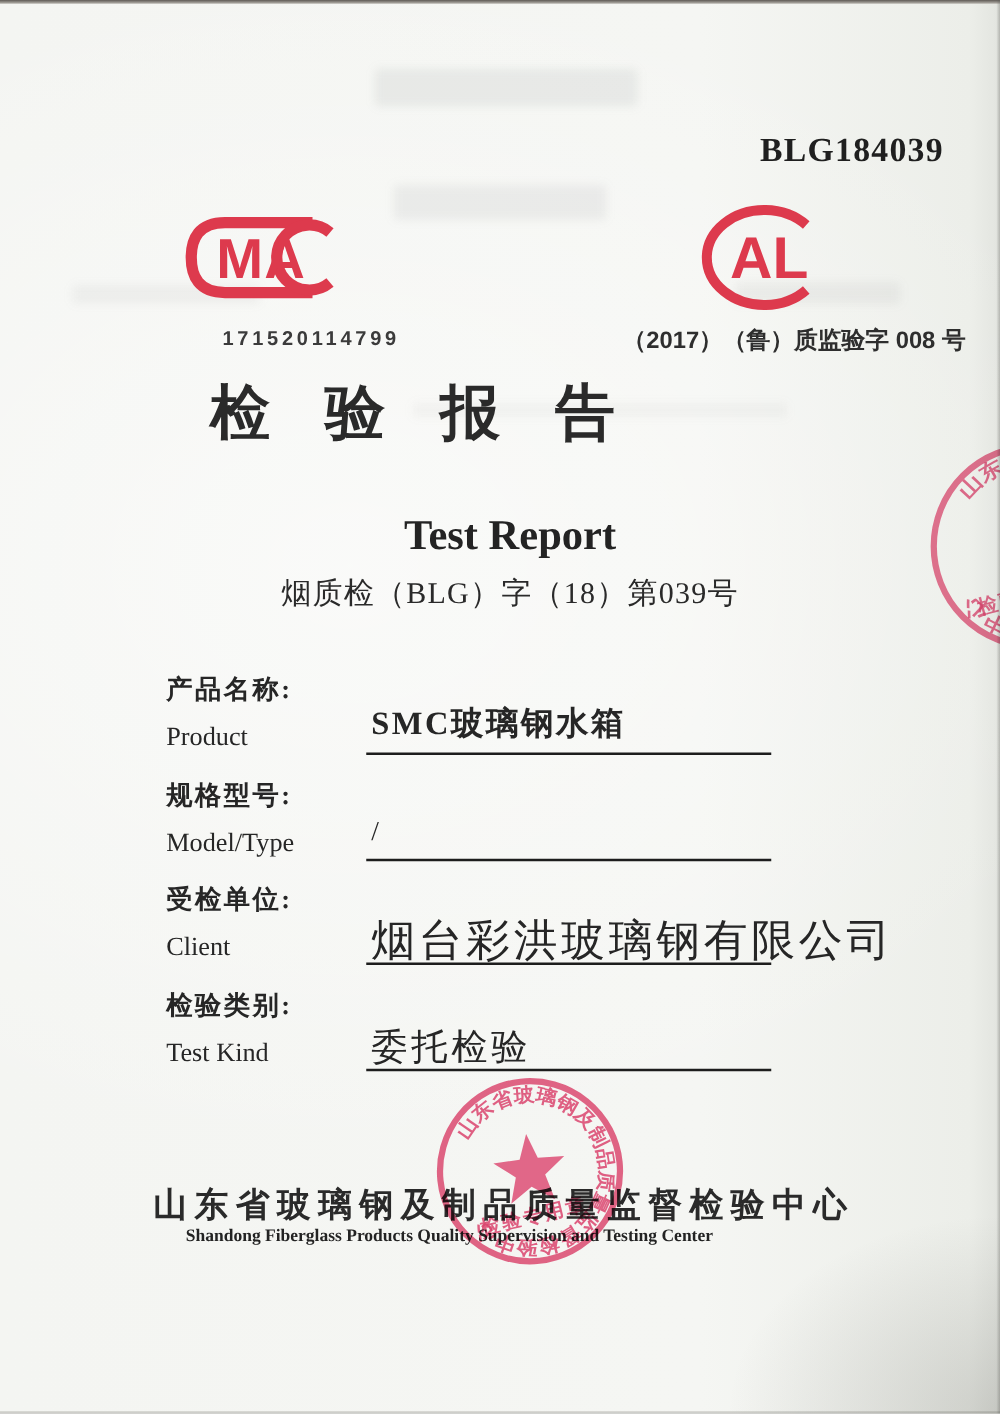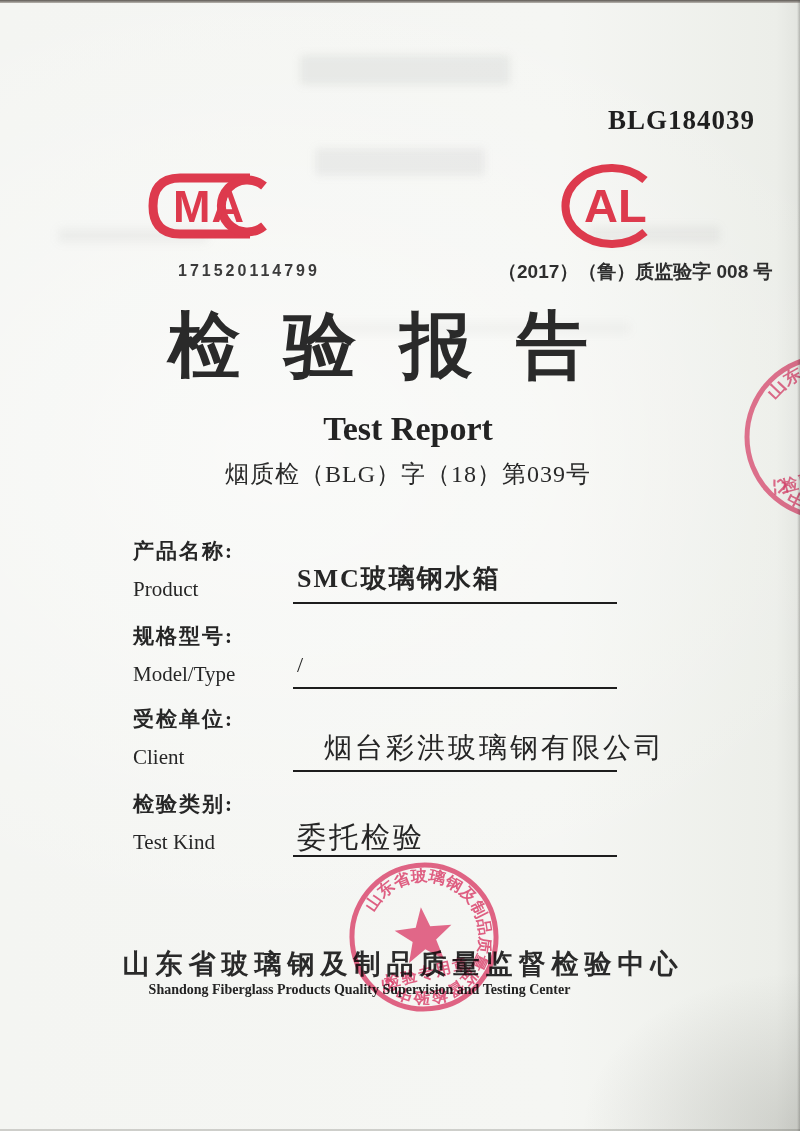--- a/index.html
+++ b/index.html
@@ -34,37 +34,37 @@
 
   
   .cma-block{position:absolute;left:146px;top:168px;width:170px;}
   .cma-no{margin-top:10px;margin-left:32px;font-family:"Liberation Sans",sans-serif;
     font-weight:bold;font-size:16px;letter-spacing:3px;color:#3b3b3b;}
   .cal-block{position:absolute;left:498px;top:163px;width:230px;text-align:center;}
   .cal-no{margin-top:6px;font-family:"Liberation Sans",sans-serif;font-weight:bold;
     font-size:19px;color:#2e2e2e;white-space:nowrap;}
 
   .title-cn{position:absolute;left:168px;top:298px;font-family:Liberation Serif, serif;
-    font-weight:bold;font-size:72px;letter-spacing:44px;white-space:nowrap;color:#2a2a2a;}
+    font-weight:bold;font-size:48px;letter-spacing:44px;white-space:nowrap;color:#2a2a2a;}
   .title-en{position:absolute;left:0;top:410px;width:816px;text-align:center;
     font-weight:bold;font-size:34px;color:#232323;}
   .doc-no{position:absolute;left:0;top:458px;width:816px;text-align:center;
     font-size:24px;letter-spacing:1px;color:#2a2a2a;}
 
   
   .field-row{position:absolute;left:133px;width:484px;height:70px;}
   .f-cn{position:absolute;left:0;top:0;font-size:21px;font-weight:600;letter-spacing:2px;}
   .f-en{position:absolute;left:0;top:40px;font-size:21px;}
   .f-line{position:absolute;left:160px;right:0;top:65px;border-top:2px solid #1d1d1d;}
   .f-value{position:absolute;left:164px;top:28px;font-size:26px;letter-spacing:2px;
     white-space:nowrap;}
   .row1{top:537px;} .row2{top:622px;} .row3{top:705px;} .row4{top:790px;}
   .row1 .f-value{font-weight:600;top:24px;}
   .row2 .f-value{font-size:22px;top:30px;}
-  .row3 .f-value{font-size:28px;top:24px;letter-spacing:3px;margin-left:27px;}
+  .row3 .f-value{font-size:35px;top:24px;letter-spacing:3px;}
   .row4 .f-value{font-size:29px;top:28px;letter-spacing:3px;}
 
   .org-cn{position:absolute;left:0;top:946px;width:806px;text-align:center;
     font-weight:bold;font-size:27px;letter-spacing:6px;color:#2a2a2a;}
   .org-en{position:absolute;left:0;top:982px;width:719px;text-align:center;
     font-weight:bold;font-size:14px;color:#232323;}
 
   .stamp{position:absolute;mix-blend-mode:multiply;filter:blur(0.4px);}
   .stamp-bottom{left:339px;top:852px;}
   .stamp-right{left:732px;top:342px;}

